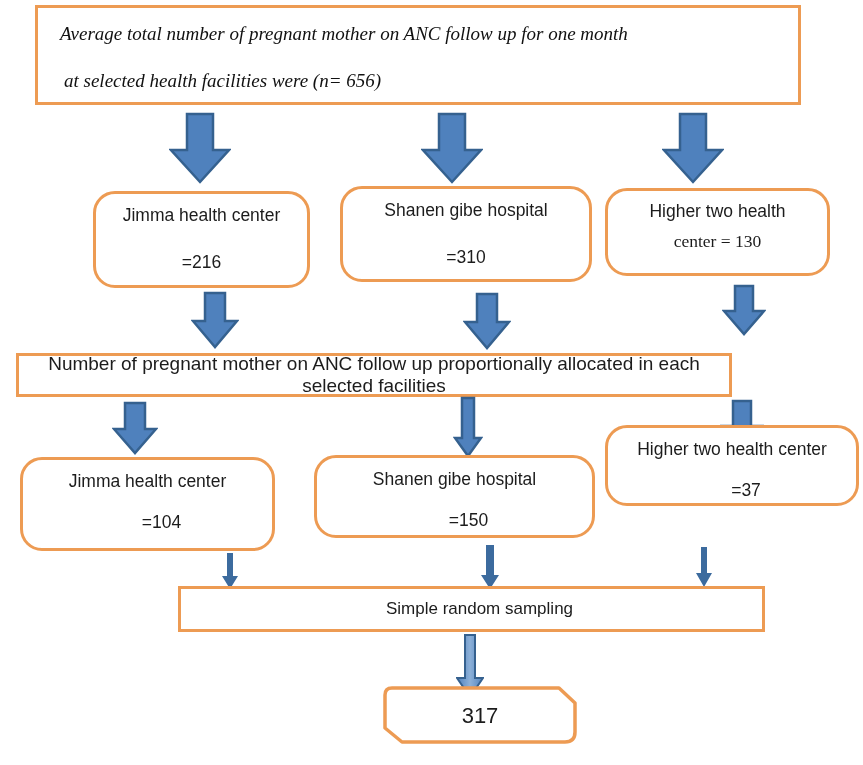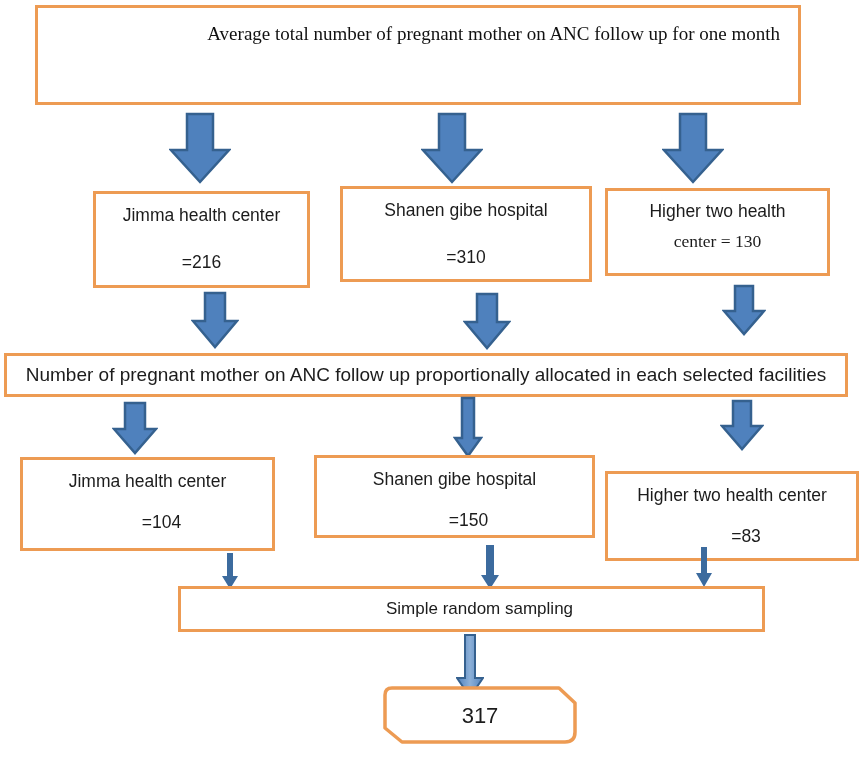--- a/index.html
+++ b/index.html
@@ -4,27 +4,27 @@
 <style>
   html,body{margin:0;padding:0;background:#fff;}
   .canvas{
     position:relative;width:863px;height:765px;background:#ffffff;overflow:hidden;
     font-family:"Liberation Sans",sans-serif;color:var(--text,#1c1c1c);
   }
   .box{
     position:absolute;background:#fff;border:3px solid var(--box-border,#ED9B53);
     box-sizing:border-box;
   }
-  .facility-box{text-align:center;font-size:17.5px;line-height:1.3;}
+  .facility-box{text-align:center;font-size:17.5px;line-height:1.3;border-radius:22px;}
   .facility-box .l1{margin-top:10px;}
   .facility-box .l2{margin-top:24px;}
   .facility-box.tight .l1{margin-top:9px;}
   .facility-box.tight .l2{margin-top:7px;font-family:Liberation Serif, serif;}
   .facility-box.mid .l2{margin-top:18px;padding-left:28px;}
-  .top-box{font-family:"Liberation Serif",serif;font-size:19px;text-align:right;color:#111;}
+  .top-box{font-family:"Liberation Serif",serif;font-size:19px;text-align:left;color:#111;font-style:italic;}
   .top-box .l1{margin:15px 18px 0 22px;}
   .top-box .l2{margin:25px 18px 0 26px;}
   .wide-box{display:flex;align-items:center;justify-content:center;font-size:19px;text-align:center;}
   .sampling-box{display:flex;align-items:center;justify-content:center;font-size:17px;padding-left:16px;}
   .arrow{position:absolute;}
   .arrow-outline{fill:var(--arrow-fill,#4F81BD);stroke:var(--arrow-stroke,#35618F);stroke-width:2.5;stroke-linejoin:miter;}
   .arrow-solid{fill:var(--arrow-solid,#3C6B9E);}
   .result-wrap{position:absolute;left:383px;top:686px;width:194px;height:60px;}
   .result-wrap svg{position:absolute;left:0;top:0;}
   .result-wrap .val{
@@ -33,20 +33,21 @@
   }
   .result-shape{fill:#fff;stroke:var(--box-border,#ED9B53);stroke-width:3.5;stroke-linejoin:round;}
 </style>
 </head>
 <body>
 
 <div class="canvas">
 
   <div class="box top-box" style="left:35px;top:5px;width:766px;height:100px;">
     <div class="l1">Average total number of pregnant mother on ANC follow up for one month</div>
+    <div class="l2">at selected health facilities were (n= 656)</div>
   </div>
 
   <svg class="arrow" style="left:169px;top:112px;" width="62" height="72" viewBox="0 0 62 72">
     <polygon class="arrow-outline" points="18,2 44,2 44,38 60,38 31,70 2,38 18,38"></polygon>
   </svg>
   <svg class="arrow" style="left:421px;top:112px;" width="62" height="72" viewBox="0 0 62 72">
     <polygon class="arrow-outline" points="18,2 44,2 44,38 60,38 31,70 2,38 18,38"></polygon>
   </svg>
   <svg class="arrow" style="left:662px;top:112px;" width="62" height="72" viewBox="0 0 62 72">
     <polygon class="arrow-outline" points="18,2 44,2 44,38 60,38 31,70 2,38 18,38"></polygon>
@@ -68,21 +69,21 @@
   <svg class="arrow" style="left:191px;top:291px;" width="48" height="58" viewBox="0 0 48 58">
     <polygon class="arrow-outline" points="14,2 34,2 34,30 46,30 24,56 2,30 14,30"></polygon>
   </svg>
   <svg class="arrow" style="left:463px;top:292px;" width="48" height="58" viewBox="0 0 48 58">
     <polygon class="arrow-outline" points="14,2 34,2 34,30 46,30 24,56 2,30 14,30"></polygon>
   </svg>
   <svg class="arrow" style="left:722px;top:284px;" width="44" height="52" viewBox="0 0 44 52">
     <polygon class="arrow-outline" points="13,2 31,2 31,27 42,27 22,50 2,27 13,27"></polygon>
   </svg>
 
-  <div class="box wide-box" style="left:4px;top:353px;width:844px;height:44px;">
+  <div class="box wide-box" style="left:16px;top:353px;width:716px;height:44px;">
     <span>Number of pregnant mother on ANC follow up proportionally allocated in each selected facilities</span>
   </div>
 
   <svg class="arrow" style="left:112px;top:401px;" width="46" height="54" viewBox="0 0 46 54">
     <polygon class="arrow-outline" points="13,2 33,2 33,28 44,28 23,52 2,28 13,28"></polygon>
   </svg>
   <svg class="arrow" style="left:453px;top:396px;" width="30" height="62" viewBox="0 0 30 62">
     <polygon class="arrow-outline" points="9,2 21,2 21,42 28,42 15,60 2,42 9,42"></polygon>
   </svg>
   <svg class="arrow" style="left:720px;top:399px;" width="44" height="52" viewBox="0 0 44 52">
@@ -90,23 +91,23 @@
   </svg>
 
   <div class="box facility-box mid" style="left:20px;top:457px;width:255px;height:94px;">
     <div class="l1">Jimma health center</div>
     <div class="l2">=104</div>
   </div>
   <div class="box facility-box mid" style="left:314px;top:455px;width:281px;height:83px;">
     <div class="l1">Shanen gibe hospital</div>
     <div class="l2">=150</div>
   </div>
-  <div class="box facility-box mid" style="left:605px;top:471px;width:254px;height:90px;">
+  <div class="box facility-box mid" style="left:605px;top:425px;width:254px;height:81px;">
     <div class="l1">Higher two health center</div>
-    <div class="l2">=83</div>
+    <div class="l2">=37</div>
   </div>
 
   <svg class="arrow" style="left:222px;top:553px;" width="16" height="36" viewBox="0 0 16 36">
     <polygon class="arrow-solid" points="5,0 11,0 11,23 16,23 8,36 0,23 5,23"></polygon>
   </svg>
   <svg class="arrow" style="left:481px;top:545px;" width="18" height="44" viewBox="0 0 18 44">
     <polygon class="arrow-solid" points="5,0 13,0 13,30 18,30 9,44 0,30 5,30"></polygon>
   </svg>
   <svg class="arrow" style="left:696px;top:547px;" width="16" height="40" viewBox="0 0 16 40">
     <polygon class="arrow-solid" points="5,0 11,0 11,26 16,26 8,40 0,26 5,26"></polygon>

